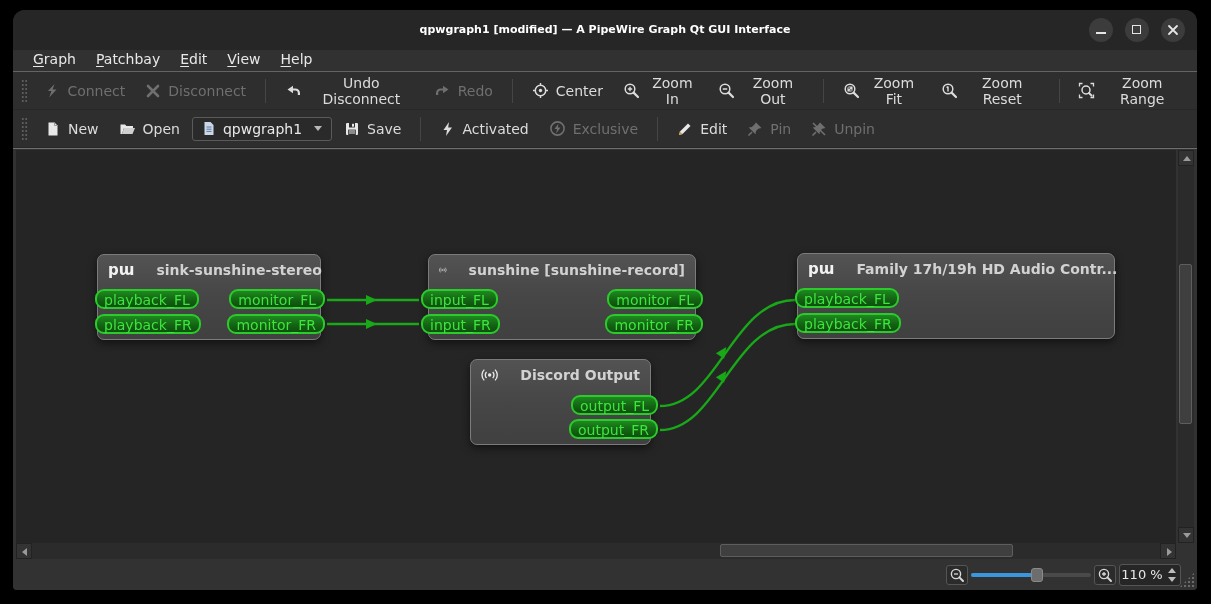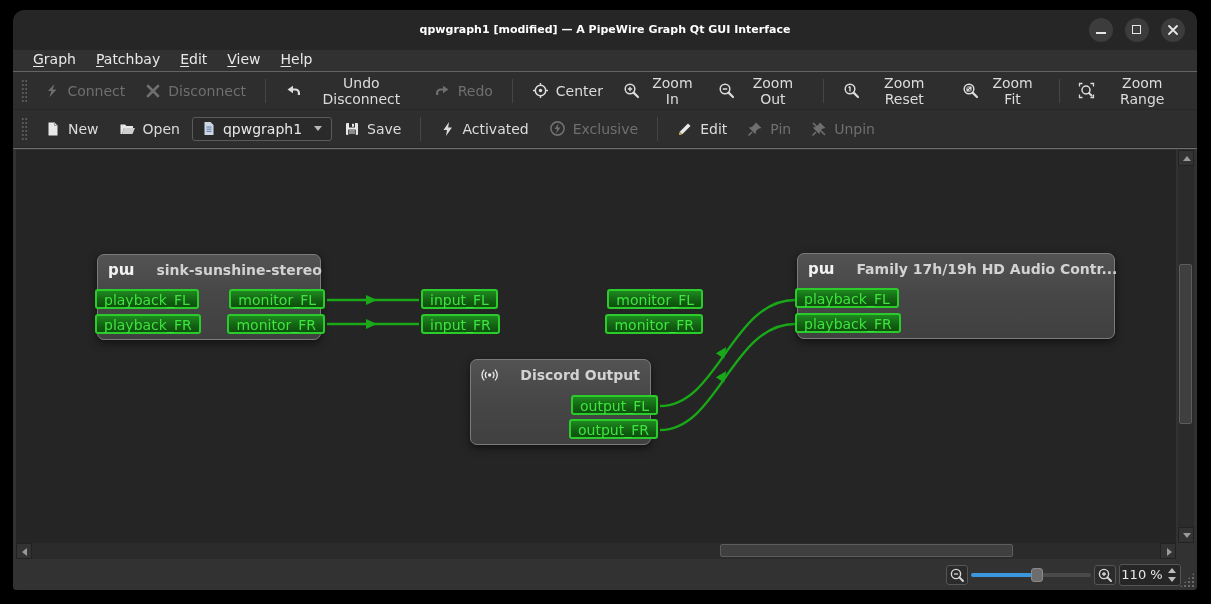--- a/index.html
+++ b/index.html
@@ -47,21 +47,21 @@
   .canvas { position:absolute; left:3px; top:1px; width:1160px; height:393px; background:#252525; overflow:hidden; }
   .wires { position:absolute; left:0; top:0; }
 
   .node { position:absolute; background:linear-gradient(180deg,#535353 0%,#474747 45%,#404040 100%);
           border:1px solid #7b7b7b; border-radius:7px; box-shadow:0 3px 8px rgba(0,0,0,.55); }
   .node-header { display:flex; align-items:center; gap:22px; padding:7px 10px 4px 10px; }
   .node-title { color:#d2d2d2; font-size:14px; font-weight:bold; white-space:nowrap; }
   .pw-glyph { color:#f2f2f2; font-size:15px; font-weight:bold; line-height:14px; }
 
   .port { position:absolute; height:20px; line-height:19px; padding:0 7px;
-          border:2px solid #2bcb2b; border-radius:3px; color:#3de53d; font-size:14px;
+          border:2px solid #2bcb2b; border-radius:9px; color:#3de53d; font-size:14px;
           background:linear-gradient(180deg,#1e8a1e 0%,#136113 60%,#0e4f0e 100%);
           white-space:nowrap; cursor:default; }
 
   
   .vscroll { position:absolute; right:3px; top:1px; width:16px; height:393px; background:#2b2b2b; }
   .hscroll { position:absolute; left:3px; top:394px; width:1160px; height:16px; background:#2b2b2b; }
   .sb-btn { position:absolute; width:16px; height:16px; background:#333; border:1px solid #222; }
   .sb-thumb { position:absolute; background:#3f3f3f; border:1px solid #5d5d5d; border-radius:2px; }
   .tri { position:absolute; width:0; height:0; }
   .tri.up    { left:4px; top:5px;  border-left:4px solid transparent; border-right:4px solid transparent; border-bottom:5px solid #9a9a9a; }
@@ -170,31 +170,31 @@
           <path d="M10.6 10.6 L15 15" stroke="currentColor" stroke-width="2.2" stroke-linecap="round"></path>
           <path d="M4.8 7 h4.4" stroke="currentColor" stroke-width="1.4"></path>
         </svg>
       <span>Zoom Out</span>
       </button>
     <div class="tsep"></div>
     <button class="tbtn">
       <svg width="17" height="17" viewBox="0 0 17 17">
           <circle cx="7" cy="7" r="4.8" stroke="currentColor" stroke-width="1.5" fill="none"></circle>
           <path d="M10.6 10.6 L15 15" stroke="currentColor" stroke-width="2.2" stroke-linecap="round"></path>
-          <path d="M7 4.6 v4.8 M5.6 5.6 L7 4.6" stroke="currentColor" stroke-width="1.4" fill="none"></path>
-        </svg>
-      <span>Zoom Reset</span>
+          <path d="M5 9 L9 5 M5 5.5 V9 H8.5 M9 8.5 V5 H5.5" stroke="currentColor" stroke-width="1.1" fill="none"></path>
+        </svg>
+      <span>Zoom Fit</span>
       </button>
     <button class="tbtn">
       <svg width="17" height="17" viewBox="0 0 17 17">
           <circle cx="7" cy="7" r="4.8" stroke="currentColor" stroke-width="1.5" fill="none"></circle>
           <path d="M10.6 10.6 L15 15" stroke="currentColor" stroke-width="2.2" stroke-linecap="round"></path>
-          <path d="M5 9 L9 5 M5 5.5 V9 H8.5 M9 8.5 V5 H5.5" stroke="currentColor" stroke-width="1.1" fill="none"></path>
-        </svg>
-      <span>Zoom Fit</span>
+          <path d="M7 4.6 v4.8 M5.6 5.6 L7 4.6" stroke="currentColor" stroke-width="1.4" fill="none"></path>
+        </svg>
+      <span>Zoom Reset</span>
       </button>
     <div class="tsep"></div>
     <button class="tbtn">
       <svg width="17" height="17" viewBox="0 0 17 17">
           <circle cx="8" cy="8" r="4" stroke="currentColor" stroke-width="1.5" fill="none"></circle>
           <path d="M11 11 L13.6 13.6" stroke="currentColor" stroke-width="2" stroke-linecap="round"></path>
           <path d="M1.5 4.5 V1.5 H4.5 M12.5 1.5 H15.5 V4.5 M15.5 12.5 V15.5 H12.5 M4.5 15.5 H1.5 V12.5" stroke="currentColor" stroke-width="1.3" fill="none"></path>
         </svg>
       <span>Zoom Range</span>
       </button>
@@ -294,20 +294,29 @@
         <div class="node-header">
           <span class="pw-glyph">pɯ</span>
           <span class="node-title">sink-sunshine-stereo</span>
         </div>
       </div>
       <span class="port" style="left:79px; top:139px;">playback_FL</span>
       <span class="port" style="left:79px; top:164px;">playback_FR</span>
       <span class="port" style="right:851px; top:139px;">monitor_FL</span>
       <span class="port" style="right:851px; top:164px;">monitor_FR</span>
 
+      <div class="node" style="left:412px; top:104px; width:268px; height:86px;">
+        <div class="node-header">
+          <svg width="18" height="16" viewBox="0 0 18 16">
+            <circle cx="9" cy="8" r="1.8" fill="#e8e8e8"></circle>
+            <path d="M5.8 4.8 a4.5 4.5 0 0 0 0 6.4 M12.2 4.8 a4.5 4.5 0 0 1 0 6.4 M3.4 2.4 a7.8 7.8 0 0 0 0 11.2 M14.6 2.4 a7.8 7.8 0 0 1 0 11.2" stroke="#e8e8e8" stroke-width="1.4" fill="none"></path>
+          </svg>
+          <span class="node-title">sunshine [sunshine-record]</span>
+        </div>
+      </div>
       <span class="port" style="left:405px; top:139px;">input_FL</span>
       <span class="port" style="left:405px; top:164px;">input_FR</span>
       <span class="port" style="right:473px; top:139px;">monitor_FL</span>
       <span class="port" style="right:473px; top:164px;">monitor_FR</span>
 
       <div class="node" style="left:781px; top:103px; width:318px; height:86px;">
         <div class="node-header">
           <span class="pw-glyph">pɯ</span>
           <span class="node-title">Family 17h/19h HD Audio Contr...</span>
         </div>

